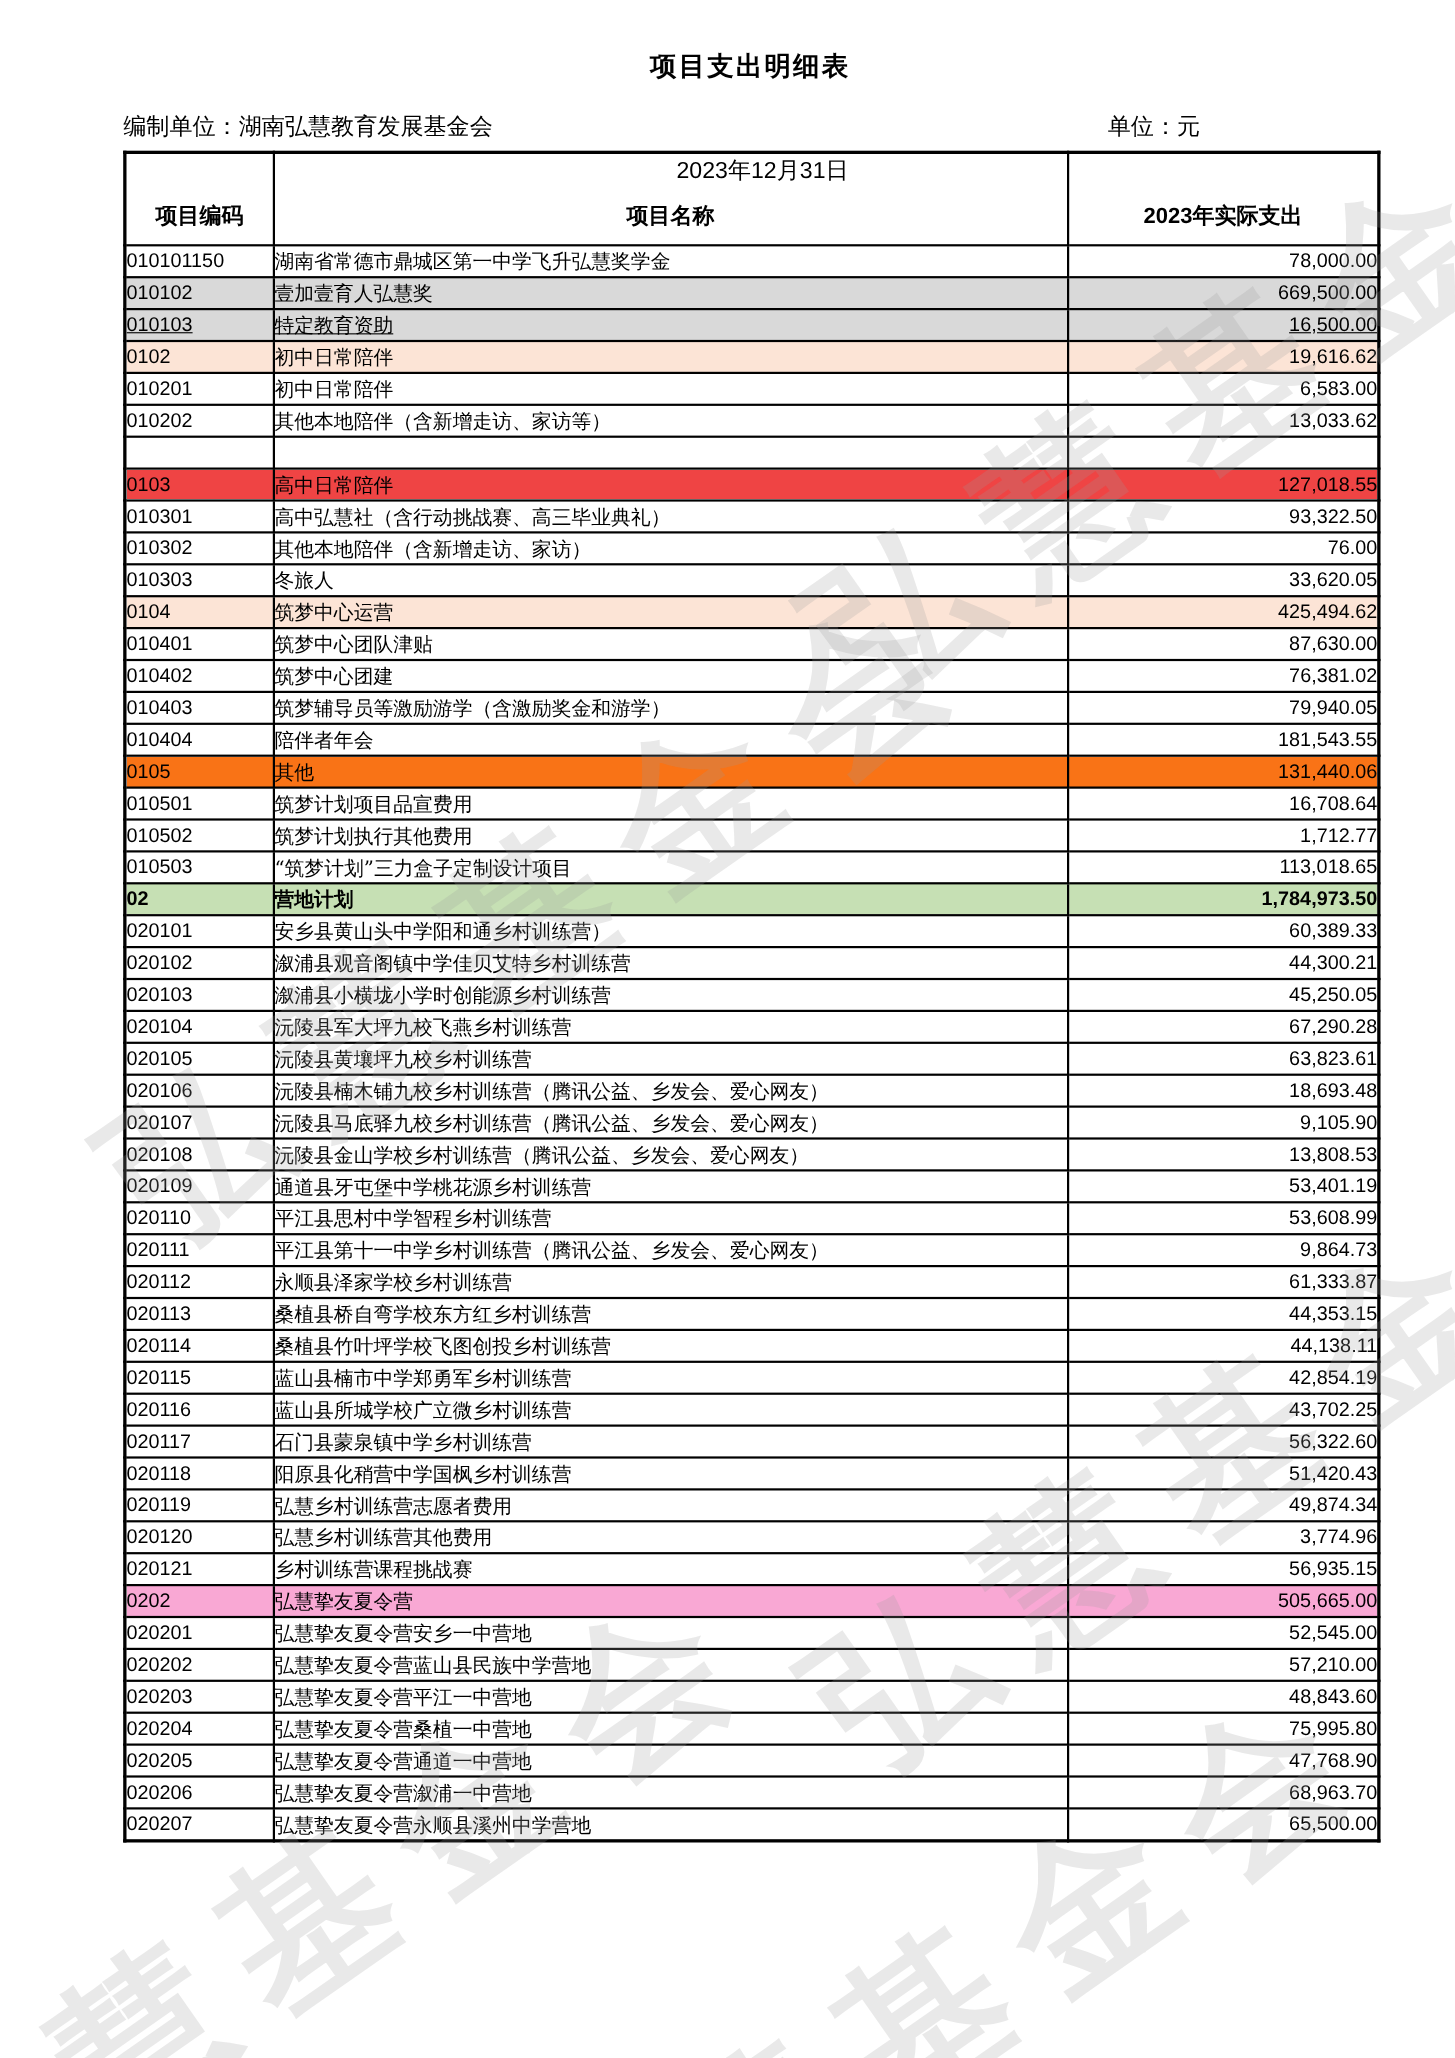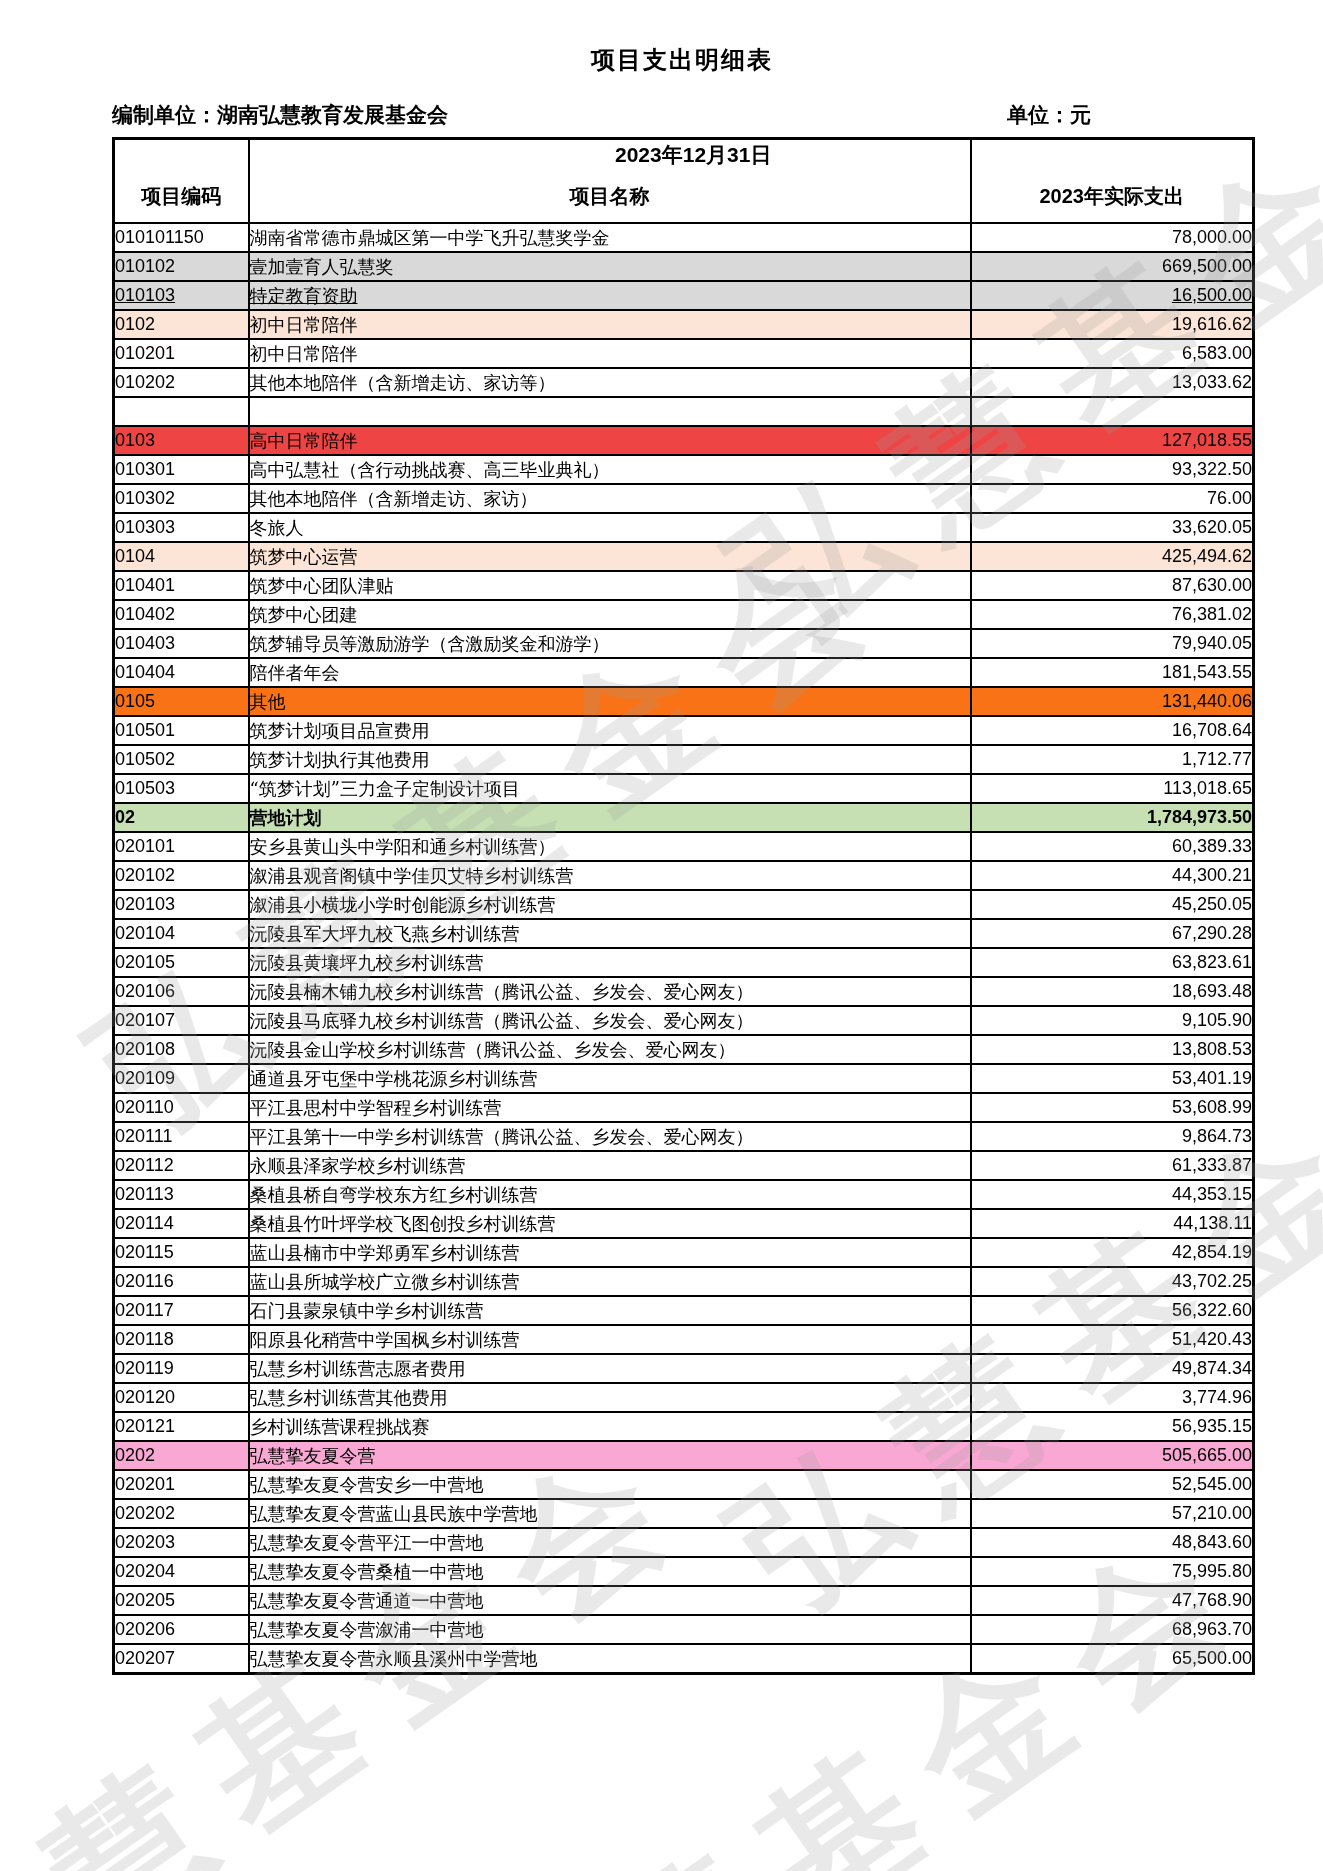--- a/index.html
+++ b/index.html
@@ -37,21 +37,21 @@
     text-align:center;
     font-size:24px;
     font-weight:bold;
     letter-spacing:2px;
     z-index:2;
   }
   .meta-row{
     position:absolute;
     left:0;top:101px;width:1323px;height:30px;
     font-size:21px;
-    font-weight:700;
+    font-weight:400;
     z-index:2;
   }
   .meta-prepared{position:absolute;left:112px;top:0;}
   .meta-date{position:absolute;left:615px;top:0;margin-top:40px;}
   .meta-unit{position:absolute;left:1007px;top:0;}
   
   table.exp{
     position:absolute;
     left:112px;top:137px;
     width:1140px;

